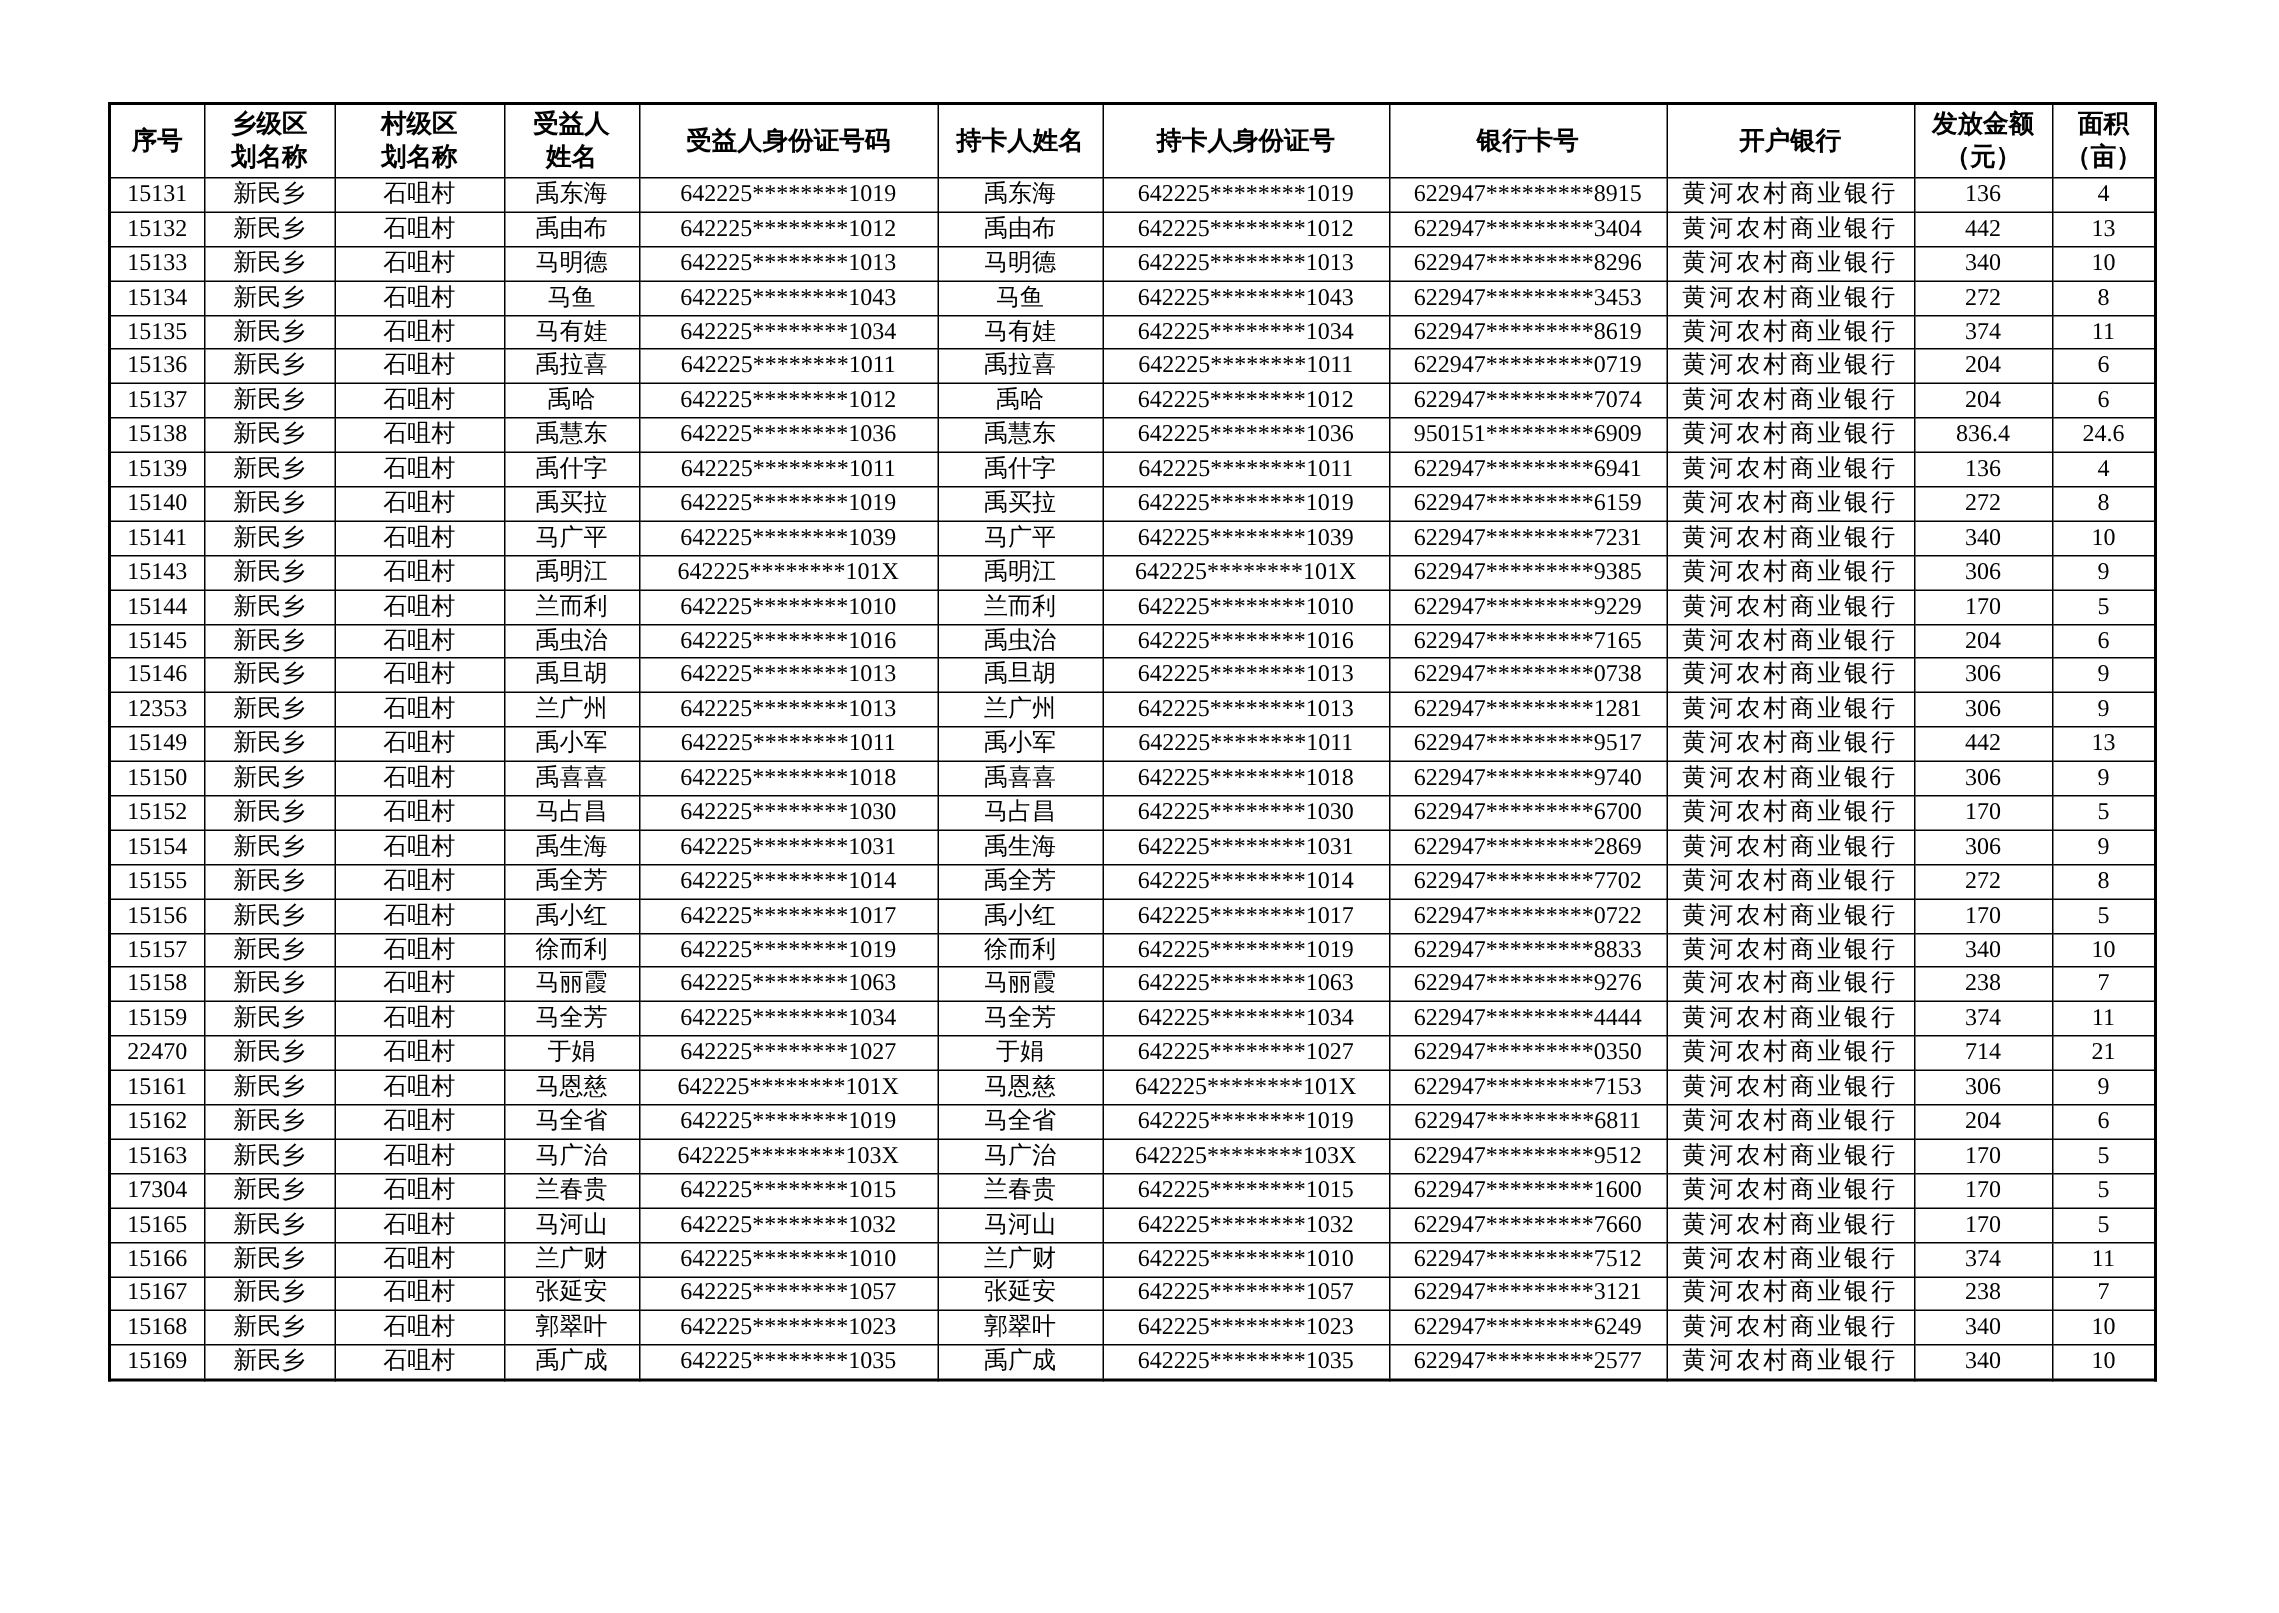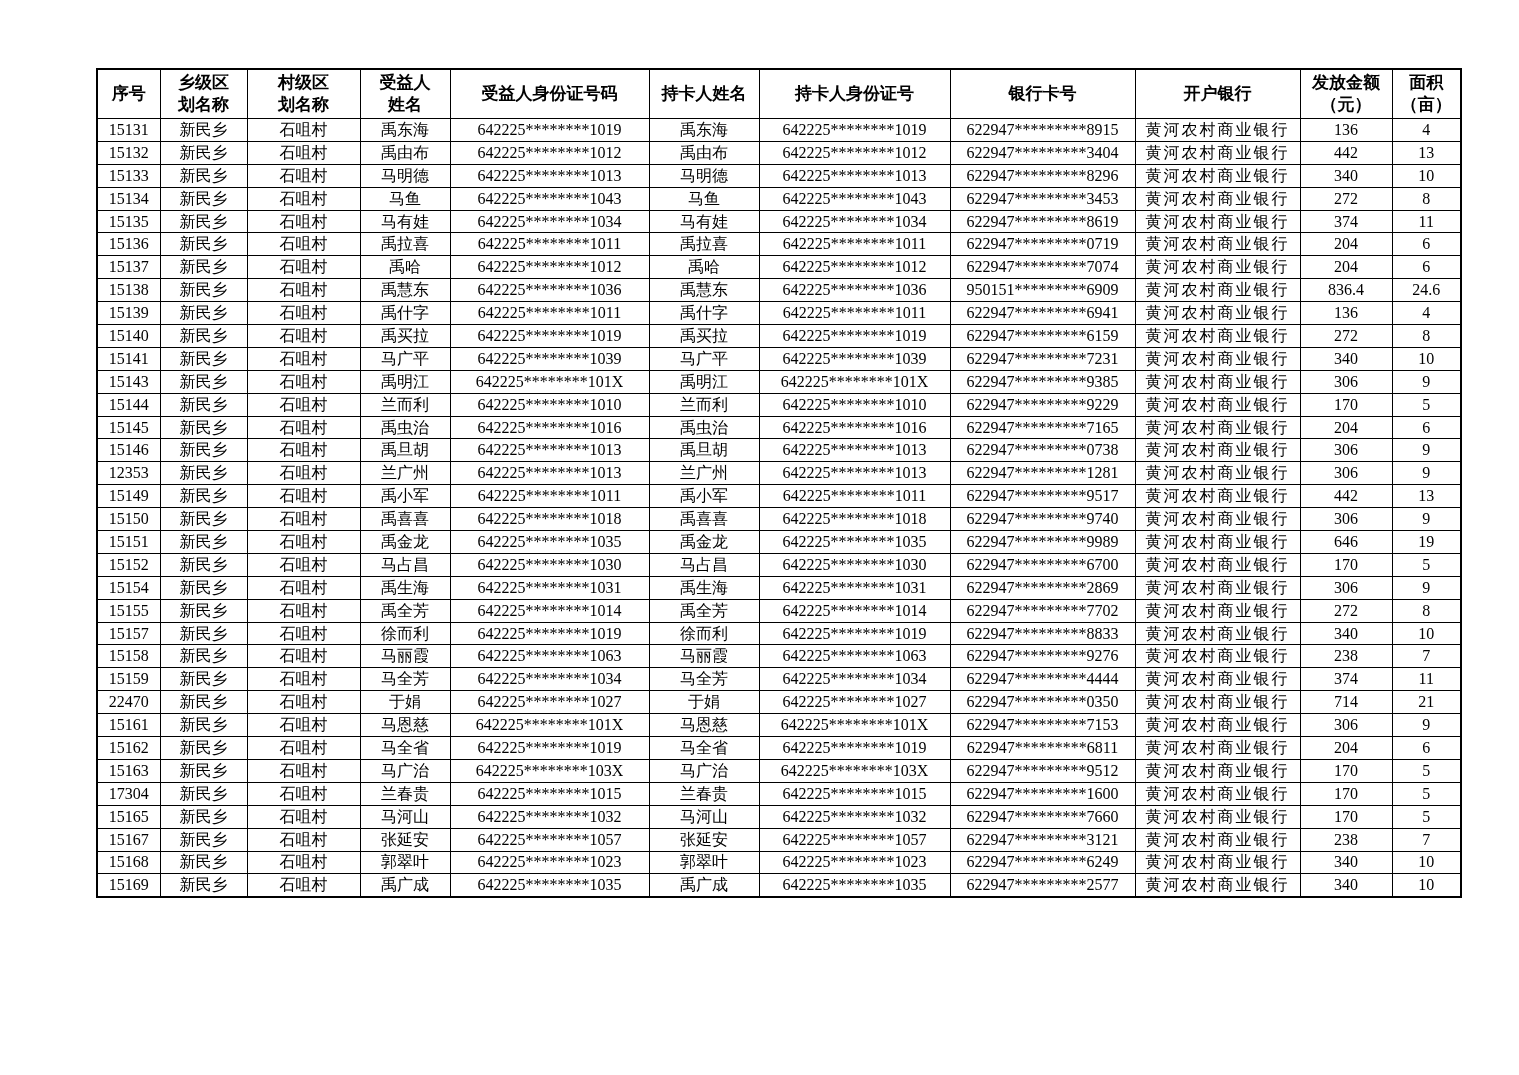--- a/index.html
+++ b/index.html
@@ -14,21 +14,20 @@
   .sheet {
     position: absolute;
     left: 72px;
     top: 68px;
   }
   table.subsidy {
     border-collapse: collapse;
     table-layout: fixed;
     width: 1364px;
     border: 2px solid #000000;
-    margin-left: 24px;
   }
   table.subsidy th,
   table.subsidy td {
     border: 1px solid #000000;
     text-align: center;
     vertical-align: middle;
     padding: 0;
     overflow: hidden;
     white-space: nowrap;
   }
@@ -314,33 +313,20 @@
           <td class="cell-beneficiary">禹喜喜</td>
           <td class="cell-id">642225********1018</td>
           <td class="cell-cardholder">禹喜喜</td>
           <td class="cell-id">642225********1018</td>
           <td class="cell-card">622947*********9740</td>
           <td class="cell-bank">黄河农村商业银行</td>
           <td class="cell-amount">306</td>
           <td class="cell-area">9</td>
         </tr>
         <tr>
-          <td class="cell-seq">15151</td>
-          <td class="cell-township">新民乡</td>
-          <td class="cell-village">石咀村</td>
-          <td class="cell-beneficiary">禹金龙</td>
-          <td class="cell-id">642225********1035</td>
-          <td class="cell-cardholder">禹金龙</td>
-          <td class="cell-id">642225********1035</td>
-          <td class="cell-card">622947*********9989</td>
-          <td class="cell-bank">黄河农村商业银行</td>
-          <td class="cell-amount">646</td>
-          <td class="cell-area">19</td>
-        </tr>
-        <tr>
           <td class="cell-seq">15152</td>
           <td class="cell-township">新民乡</td>
           <td class="cell-village">石咀村</td>
           <td class="cell-beneficiary">马占昌</td>
           <td class="cell-id">642225********1030</td>
           <td class="cell-cardholder">马占昌</td>
           <td class="cell-id">642225********1030</td>
           <td class="cell-card">622947*********6700</td>
           <td class="cell-bank">黄河农村商业银行</td>
           <td class="cell-amount">170</td>
@@ -366,20 +352,33 @@
           <td class="cell-beneficiary">禹全芳</td>
           <td class="cell-id">642225********1014</td>
           <td class="cell-cardholder">禹全芳</td>
           <td class="cell-id">642225********1014</td>
           <td class="cell-card">622947*********7702</td>
           <td class="cell-bank">黄河农村商业银行</td>
           <td class="cell-amount">272</td>
           <td class="cell-area">8</td>
         </tr>
         <tr>
+          <td class="cell-seq">15156</td>
+          <td class="cell-township">新民乡</td>
+          <td class="cell-village">石咀村</td>
+          <td class="cell-beneficiary">禹小红</td>
+          <td class="cell-id">642225********1017</td>
+          <td class="cell-cardholder">禹小红</td>
+          <td class="cell-id">642225********1017</td>
+          <td class="cell-card">622947*********0722</td>
+          <td class="cell-bank">黄河农村商业银行</td>
+          <td class="cell-amount">170</td>
+          <td class="cell-area">5</td>
+        </tr>
+        <tr>
           <td class="cell-seq">15157</td>
           <td class="cell-township">新民乡</td>
           <td class="cell-village">石咀村</td>
           <td class="cell-beneficiary">徐而利</td>
           <td class="cell-id">642225********1019</td>
           <td class="cell-cardholder">徐而利</td>
           <td class="cell-id">642225********1019</td>
           <td class="cell-card">622947*********8833</td>
           <td class="cell-bank">黄河农村商业银行</td>
           <td class="cell-amount">340</td>
@@ -483,20 +482,33 @@
           <td class="cell-beneficiary">马河山</td>
           <td class="cell-id">642225********1032</td>
           <td class="cell-cardholder">马河山</td>
           <td class="cell-id">642225********1032</td>
           <td class="cell-card">622947*********7660</td>
           <td class="cell-bank">黄河农村商业银行</td>
           <td class="cell-amount">170</td>
           <td class="cell-area">5</td>
         </tr>
         <tr>
+          <td class="cell-seq">15166</td>
+          <td class="cell-township">新民乡</td>
+          <td class="cell-village">石咀村</td>
+          <td class="cell-beneficiary">兰广财</td>
+          <td class="cell-id">642225********1010</td>
+          <td class="cell-cardholder">兰广财</td>
+          <td class="cell-id">642225********1010</td>
+          <td class="cell-card">622947*********7512</td>
+          <td class="cell-bank">黄河农村商业银行</td>
+          <td class="cell-amount">374</td>
+          <td class="cell-area">11</td>
+        </tr>
+        <tr>
           <td class="cell-seq">15167</td>
           <td class="cell-township">新民乡</td>
           <td class="cell-village">石咀村</td>
           <td class="cell-beneficiary">张延安</td>
           <td class="cell-id">642225********1057</td>
           <td class="cell-cardholder">张延安</td>
           <td class="cell-id">642225********1057</td>
           <td class="cell-card">622947*********3121</td>
           <td class="cell-bank">黄河农村商业银行</td>
           <td class="cell-amount">238</td>

